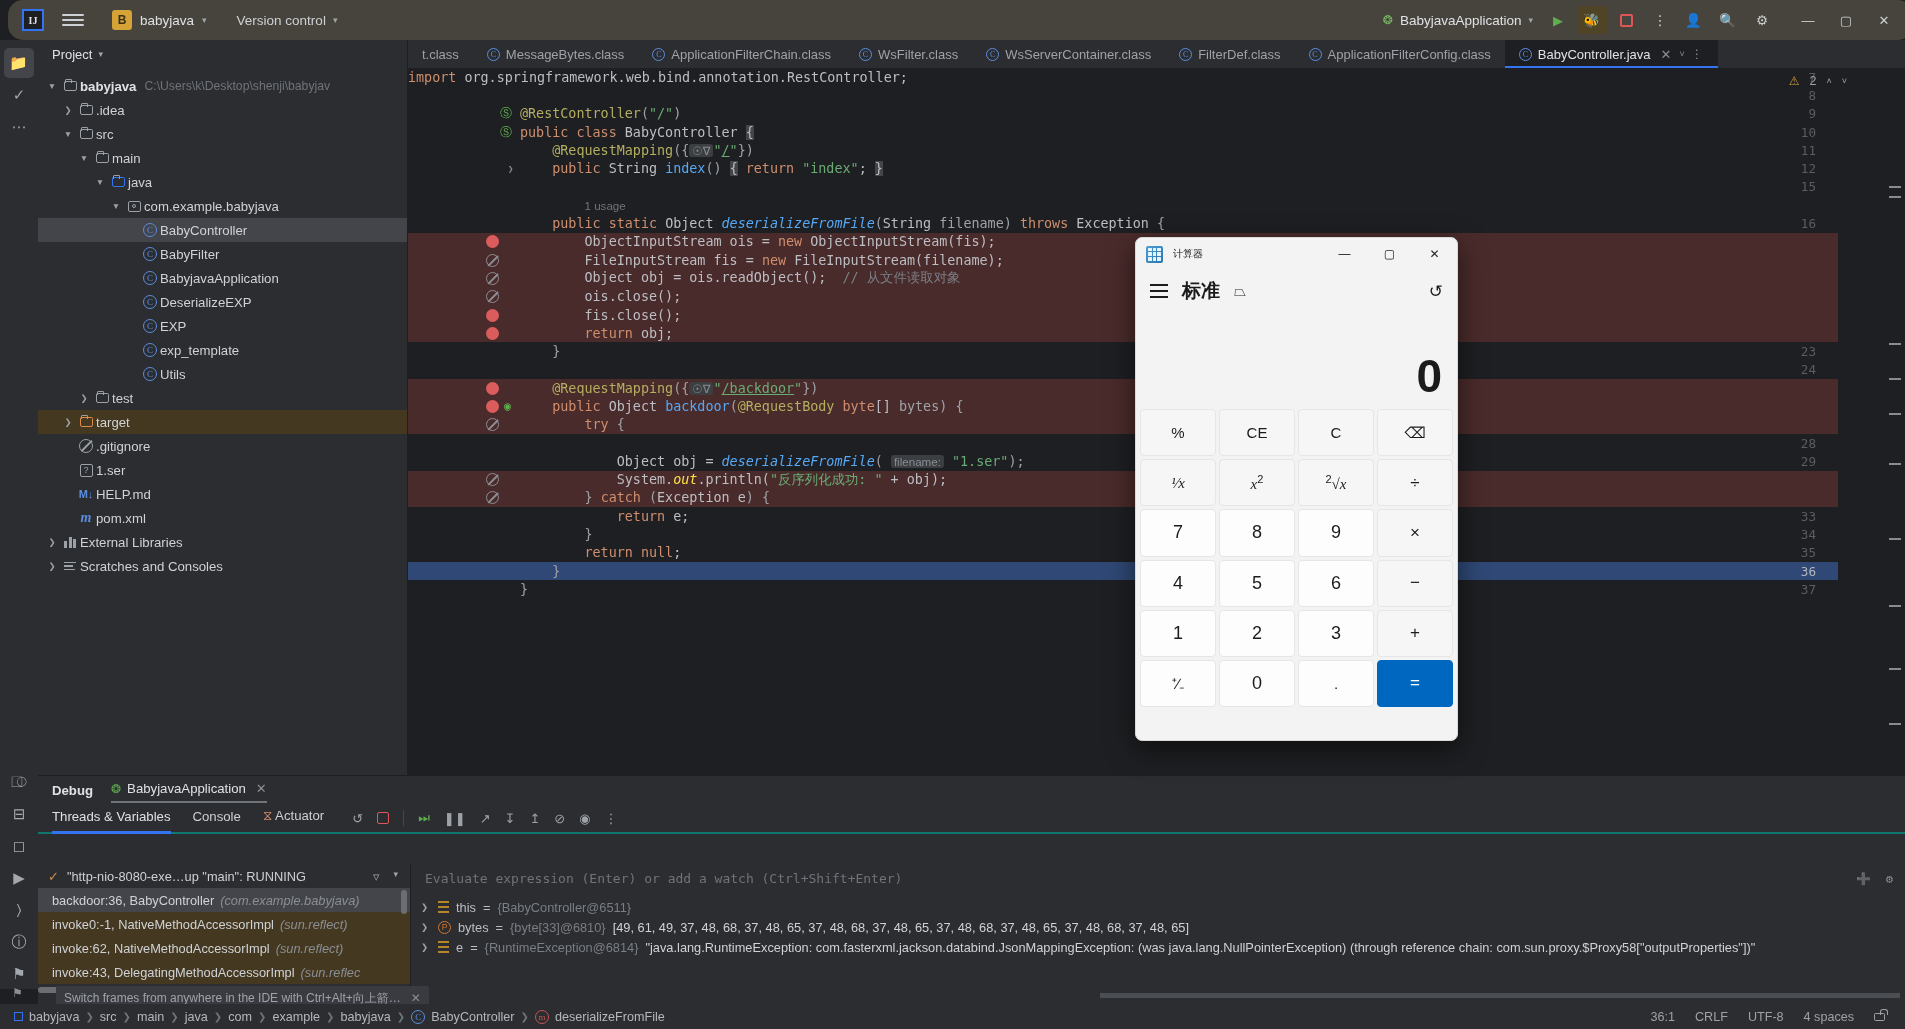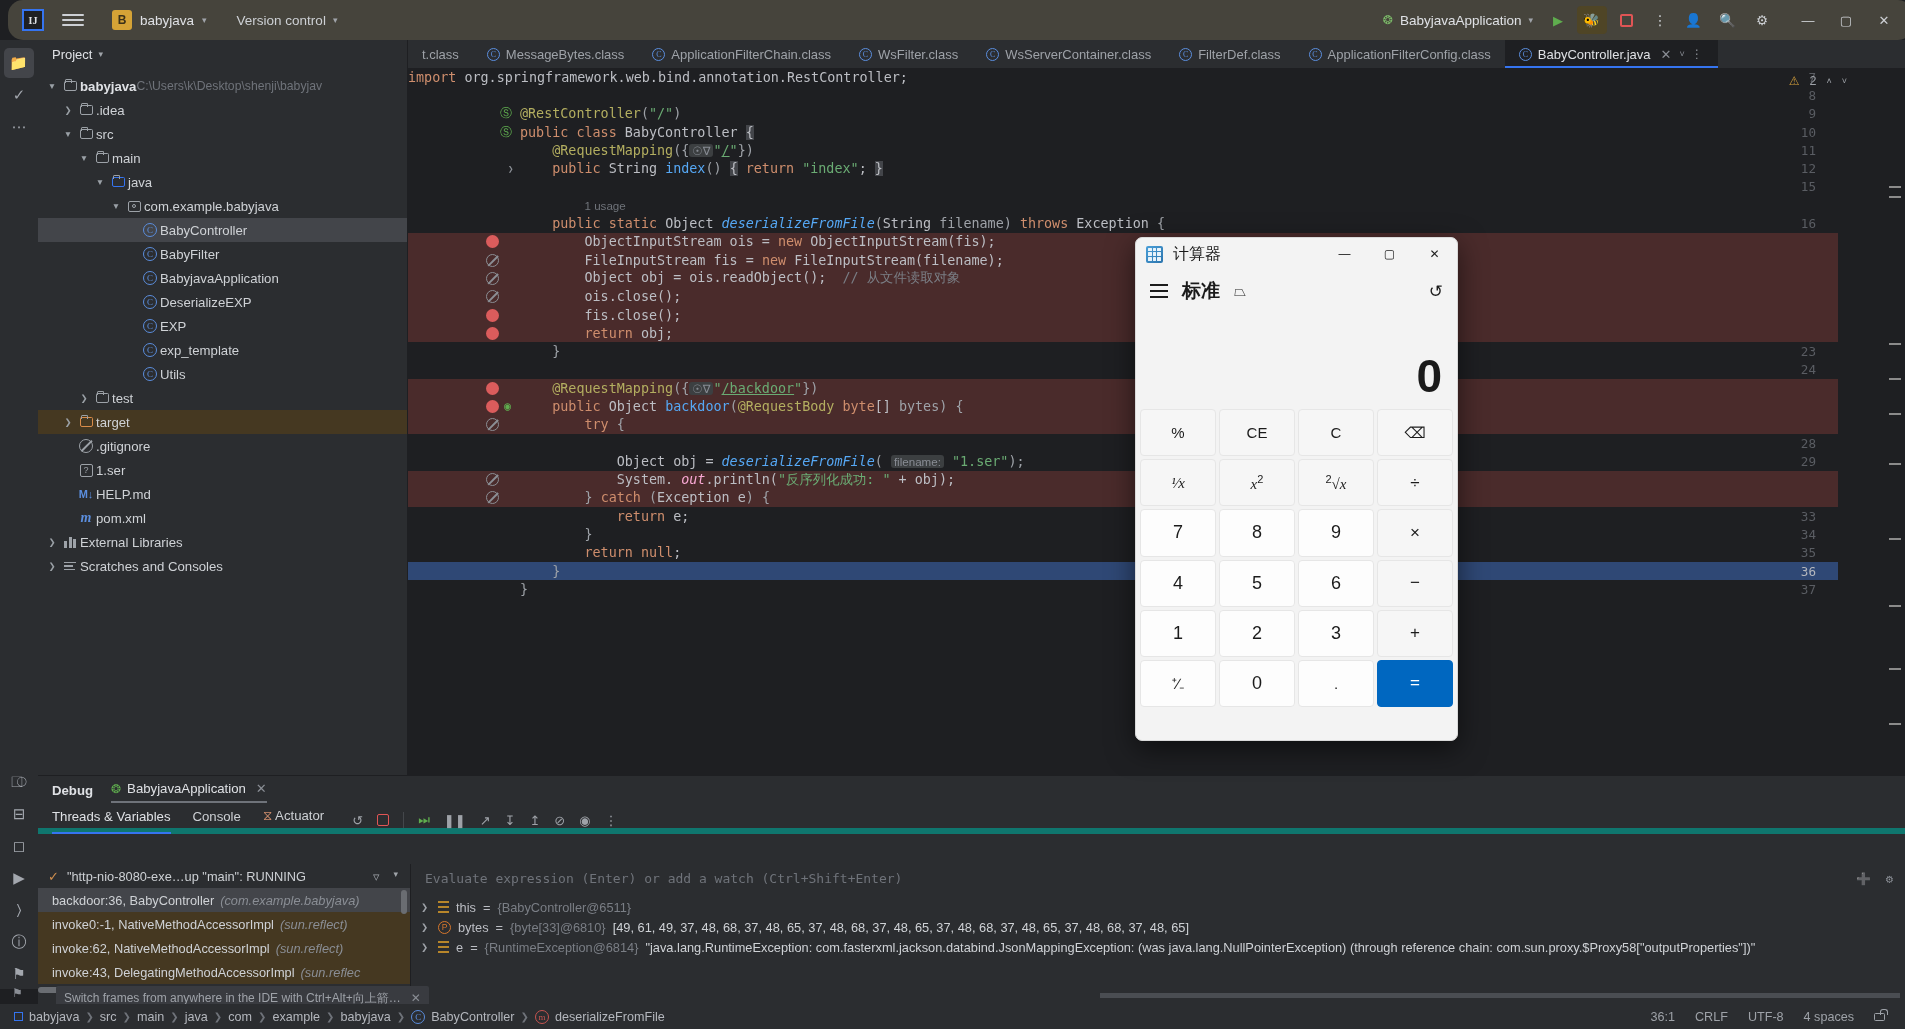--- a/index.html
+++ b/index.html
@@ -79,21 +79,21 @@
   .fldr { width: 13px; height: 10px; border: 1.4px solid #9da2a8; border-radius: 1.5px 1.5px 2px 2px; position: relative;}
   .fldr::before { content:''; position:absolute; top:-3.5px; left:0.5px; width:5px; height:3px; border:1.4px solid #9da2a8; border-bottom:none; border-radius:1.5px 1.5px 0 0;}
   .fldr.blue { border-color: #3574f0; }
   .fldr.orange { border-color: #d98c4a; }
   .cls { width: 14px; height: 14px; border-radius: 50%; border: 1.6px solid #5b8ede; color: #5b8ede;
     font-size: 9px; display:flex; align-items:center; justify-content:center; font-family:"Liberation Serif",serif;}
   .pkgic { width:13px;height:11px;border:1.4px solid #9da2a8;border-radius:2px;display:flex;align-items:center;justify-content:center;}
   .pkgic i { width:4px;height:4px;border:1.3px solid #9da2a8;border-radius:50%;}
   .lbl { color: #cfd2d6; }
   .lbl.bold { font-weight: bold; color: #dfe1e5;}
-  .path { color: #6f737a; font-size: 12.2px; }
+  .path { color: #6f737a; margin-left: 8px; font-size: 12.2px; }
   .modic { font-size:11px; font-weight:bold; color:#5b8ede;}
   .modic.i { font-style:italic; font-family:"Liberation Serif",serif; font-size:14px;}
   .banic { width:14px;height:14px;border:1.5px solid #9da2a8;border-radius:50%; position:relative;}
   .banic::after{content:'';position:absolute;top:5px;left:-1px;width:15px;height:1.5px;background:#9da2a8;transform:rotate(-45deg);}
   .qic { width:13px;height:13px;border:1.4px solid #9da2a8;border-radius:2px; font-size:9px; display:flex;align-items:center;justify-content:center; color:#9da2a8;}
   .libic{display:flex;gap:1.5px;align-items:flex-end;}
   .libic i{width:3px;background:#9da2a8;display:block;}
   .scic{display:flex;flex-direction:column;gap:2px;}
   .scic i{height:1.6px;background:#9da2a8;display:block;}
 
@@ -132,41 +132,41 @@
   .bpd::after { content:''; position:absolute; top:5px; left:-1px; width:14px; height:1.5px; background:#8b8e94; transform:rotate(-45deg);}
   .runico { position:absolute; left: 92px; color:#5fad4e; font-size:12px;}
   .foldarrow { position:absolute; left: 100px; color:#8a8e95; font-size:9px;}
 
   
   .kw { color: #cf8e6d; }
   .str { color: #6aab73; }
   .anno { color: #b3ae60; }
   .cmt { color: #7a7e85; }
   .mth { color: #56a8f5; }
-  .fld { color: #f9a8d4; margin-left: 8px; }
+  .fld { color: #fde047; }
   .txt { color: #bcbec4; }
   .par { color: #9ea2a8; }
   .ital { font-style: italic; }
   .hint { background:#3c3f41; color:#888c94; border-radius:3px; padding:0 3px; font-size:11.6px; font-family:"Liberation Sans",sans-serif;}
   .usage { color:#6f737a; font-size:11.6px; font-family:"Liberation Sans", sans-serif;}
   .brhl { background: #43454a; }
   .ulink { text-decoration: underline; }
 
   
   .debug {
     position: absolute; top: 775px; left: 38px; width: 1867px; height: 229px;
     background: #2b2d30; border-top: 1px solid #1e1f22;
   }
   .dbg-tabs { height: 28px; display: flex; align-items: center; padding-left: 14px; gap: 18px; font-size: 13.2px;}
   .dbg-tabs .t1 { color:#dfe1e5; font-weight:bold;}
   .dbg-tabs .t2 { display:flex; align-items:center; gap:6px; color:#dfe1e5; position:relative; padding-bottom:3px;}
   .dbg-tabs .t2::after{content:'';position:absolute;bottom:-4px;left:0;right:0;height:2.5px;background:#6f737a;}
   .run-ic { color:#5fad4e; font-size:12px;}
   .dbg-x { color:#8a8e95; font-size:13px; margin-left:4px; cursor:pointer;}
-  .dbg-sub { height: 30px; display: flex; align-items: flex-end; padding-left: 14px; gap: 22px; font-size: 13.2px; border-bottom:6px solid #0f766e;}
+  .dbg-sub { height: 30px; display: flex; align-items: center; padding-left: 14px; gap: 22px; font-size: 13.2px; border-bottom:2px solid #0f766e;}
   .dbg-sub .st { color:#cdd0d4; cursor:pointer; padding-bottom:4px; position:relative;}
   .dbg-sub .st.on { color:#dfe1e5; }
   .dbg-sub .st.on::after{content:'';position:absolute;bottom:-6px;left:0;right:0;height:2.5px;background:#3574f0;}
   .act-ic { color:#cf8e6d; }
   .dbg-icons { display:flex; align-items:center; gap:14px; margin-left:6px; color:#9ea2a8; font-size:13px;}
   .sep-v { width:1px; height:16px; background:#44474b; }
   .stop-mini { width:12px; height:12px; border:1.8px solid #e05555; border-radius:2px;}
 
   .frames { position:absolute; top:88px; left:0; width:372px; height:141px; background:#2b2d30;}
   .thread-row { height:24px; display:flex; align-items:center; gap:8px; padding-left:10px; font-size:12.8px; color:#cdd0d4; background:#2b2d30;}
@@ -211,21 +211,21 @@
   .calc {
     position: absolute; left: 1135px; top: 237px; width: 323px; height: 504px;
     background: #f3f3f3; border-radius: 7px; box-shadow: 0 8px 28px rgba(0,0,0,0.55);
     border: 1px solid #d9d9d9; overflow: hidden;
     color: #1b1b1b; font-size: 13px;
   }
   .calc-title { height: 32px; display: flex; align-items: center; padding-left: 10px; gap: 10px;}
   .calc-ic { width: 17px; height: 17px; background: linear-gradient(135deg,#4a9fd8,#2b74ad); border-radius: 2px;
     display:grid; grid-template-columns: repeat(3,1fr); gap:1px; padding:2px;}
   .calc-ic i { background: #e8f3fb; display:block; border-radius:0.5px;}
-  .calc-tname { font-size: 16px; color: #1b1b1b; }
+  .calc-tname { font-size: 10px; color: #1b1b1b; }
   .calc-wctl { margin-left: auto; display: flex; }
   .calc-wctl div { width: 45px; height: 32px; display:flex; align-items:center; justify-content:center; font-size:12px; color:#1b1b1b; cursor:pointer;}
   .calc-nav { height: 42px; display: flex; align-items: center; padding: 0 14px; gap: 14px;}
   .calc-burger { display:flex; flex-direction:column; gap:4px; width:18px; cursor:pointer;}
   .calc-burger i { height:1.7px; background:#1b1b1b; display:block;}
   .calc-mode { font-size: 19px; font-weight: 600; }
   .calc-keep { font-size: 15px; color:#1b1b1b; cursor:pointer;}
   .calc-hist { margin-left: auto; font-size: 17px; cursor:pointer;}
   .calc-disp { height: 95px; display:flex; align-items:flex-end; justify-content:flex-end; padding: 0 16px 4px 0;}
   .calc-disp span { font-size: 46px; font-weight: 600; letter-spacing:-1px;}

